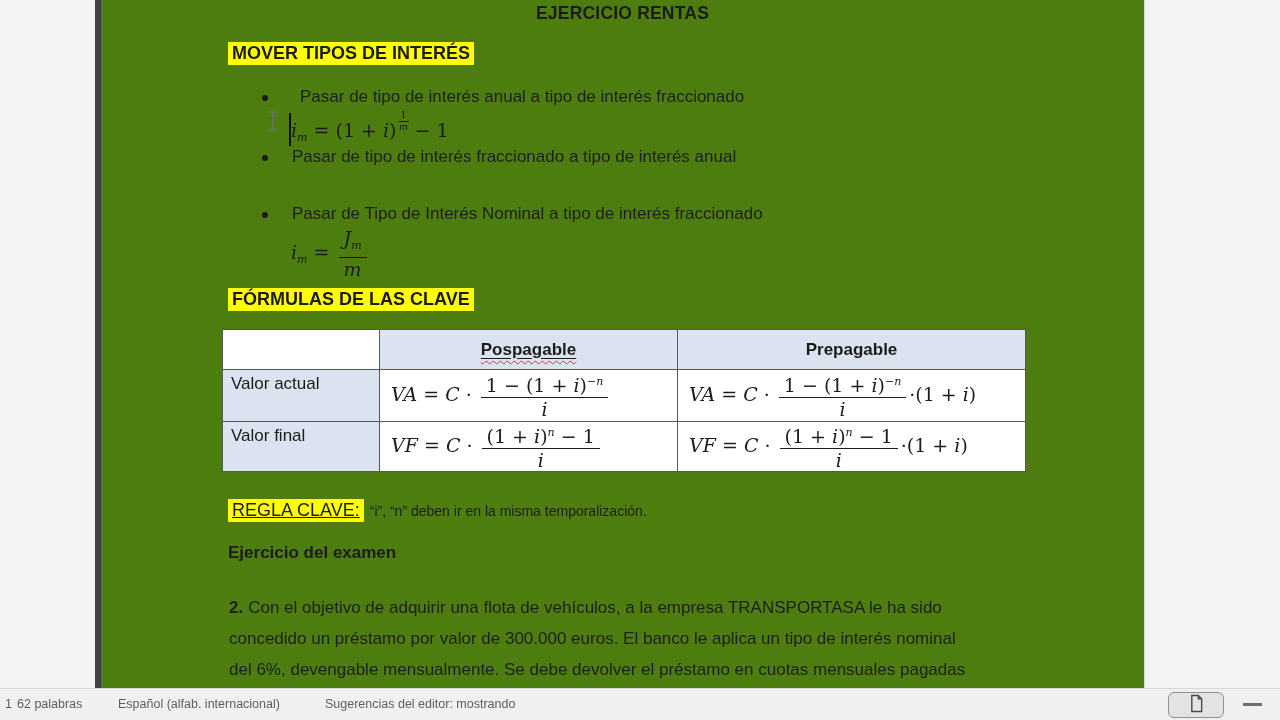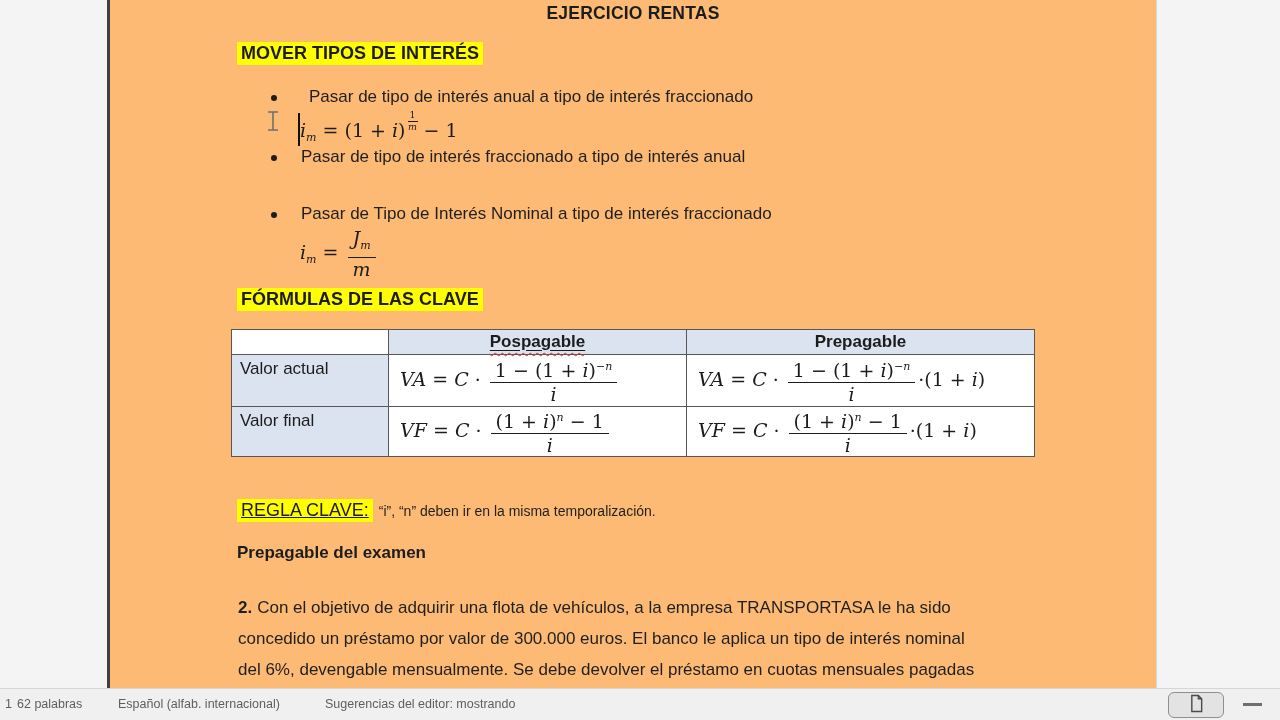--- a/index.html
+++ b/index.html
@@ -3,22 +3,22 @@
 <meta charset="utf-8">
 <style>
   * { margin:0; padding:0; box-sizing:border-box; }
   html,body { width:1280px; height:720px; overflow:hidden; }
   body { font-family:"Liberation Sans", sans-serif; background:#f4f4f5; position:relative; }
 
   .screen { position:absolute; inset:0; width:1280px; height:720px; }
 
   
   .page {
-    position:absolute; left:107px; top:0; width:1050px; height:688px;
-    background:#fdba74; border-left:3px solid #404040; border-right:1px solid #d9d9d9;
+    position:absolute; left:95px; top:0; width:1050px; height:688px;
+    background:#4d7c0f; border-left:6px solid #404040; border-right:1px solid #d9d9d9;
   }
   .abs { position:absolute; white-space:nowrap; }
 
   .doc-title { left:0; width:100%; top:3px; text-align:center; font-weight:bold;
                font-size:17.5px; color:#1c1c1c; letter-spacing:0.2px; }
 
   .hl { background:#ffff00; display:inline-block; padding:1px 4px; }
   .hsec { font-weight:bold; font-size:18px; color:#1c1c1c; }
 
   .bullet { display:flex; align-items:flex-start; }
@@ -37,21 +37,21 @@
   .msf-d { display:block; font-style:italic; }
   .mfrac { display:inline-block; vertical-align:middle; text-align:center; margin:0 3px; }
   .mnum { display:block; border-bottom:1.5px solid #1c1c1c; padding:0 5px 1px; line-height:21px; }
   .mden { display:block; padding:1px 5px 0; line-height:21px; }
 
   
   table.rtable { border-collapse:collapse; table-layout:fixed; }
   table.rtable td, table.rtable th { border:1px solid #575757; font-size:17px; color:#1c1c1c; }
   .c0 { width:157px; } .c1 { width:298px; } .c2 { width:348px; }
   .th-blank { background:#ffffff; height:25px; }
-  .th-col { background:#dbe3f0; font-weight:bold; text-align:center; height:25px;margin-top:39px; }
+  .th-col { background:#dbe3f0; font-weight:bold; text-align:center; height:40px;margin-top:39px; }
   .rowhead { background:#dbe3f0; vertical-align:top; padding:4px 8px; font-weight:normal; text-align:left; }
   .cell-math { background:#ffffff; vertical-align:middle; padding-left:11px; }
   .r-va { height:52px; } .r-vf { height:49px; }
 
   .sq-solid { text-decoration:underline; text-decoration-color:#1c1c1c; text-underline-offset:3px; }
   .sq-wavy  { text-decoration:underline wavy #d13438; text-decoration-thickness:1px; text-underline-offset:5px; }
 
   .regla-label { font-weight:normal; font-size:18px; color:#1c1c1c; text-decoration:underline;text-align:right; }
   .regla-text { font-size:14px; color:#1f1f1f; margin-left:6px; }
 
@@ -140,21 +140,21 @@
           <span class="math"><span class="mv">VF</span><span class="mt"> = </span><span class="mv">C</span><span class="mt"> · </span><span class="mfrac"><span class="mnum"><span class="mt">(1 + </span><span class="mv">i</span><span class="mt">)</span><span class="msp">n</span><span class="mt"> − 1</span></span><span class="mden"><span class="mv">i</span></span></span><span class="mt">·(1 + </span><span class="mv">i</span><span class="mt">)</span></span>
         </td>
       </tr>
     </tbody>
       </table>
 
     <div class="abs" style="left:127px; top:499px;">
       <span class="hl regla-label">REGLA CLAVE:</span><span class="regla-text">“i”, “n” deben ir en la misma temporalización.</span>
     </div>
 
-    <div class="abs h3" style="left:127px; top:543px;">Prepagable del examen</div>
+    <div class="abs h3" style="left:127px; top:543px;">Ejercicio del examen</div>
 
     <div class="abs" style="left:128px; top:592px;">
       <div class="para-line"><span class="para-num">2.</span><span>Con el objetivo de adquirir una flota de vehículos, a la empresa TRANSPORTASA le ha sido</span></div>
       <div class="para-line">concedido un préstamo por valor de 300.000 euros. El banco le aplica un tipo de interés nominal</div>
       <div class="para-line">del 6%, devengable mensualmente. Se debe devolver el préstamo en cuotas mensuales pagadas</div>
     </div>
 
   </div>
 
   <div class="ibeam" style="left:264px; top:109px;">

